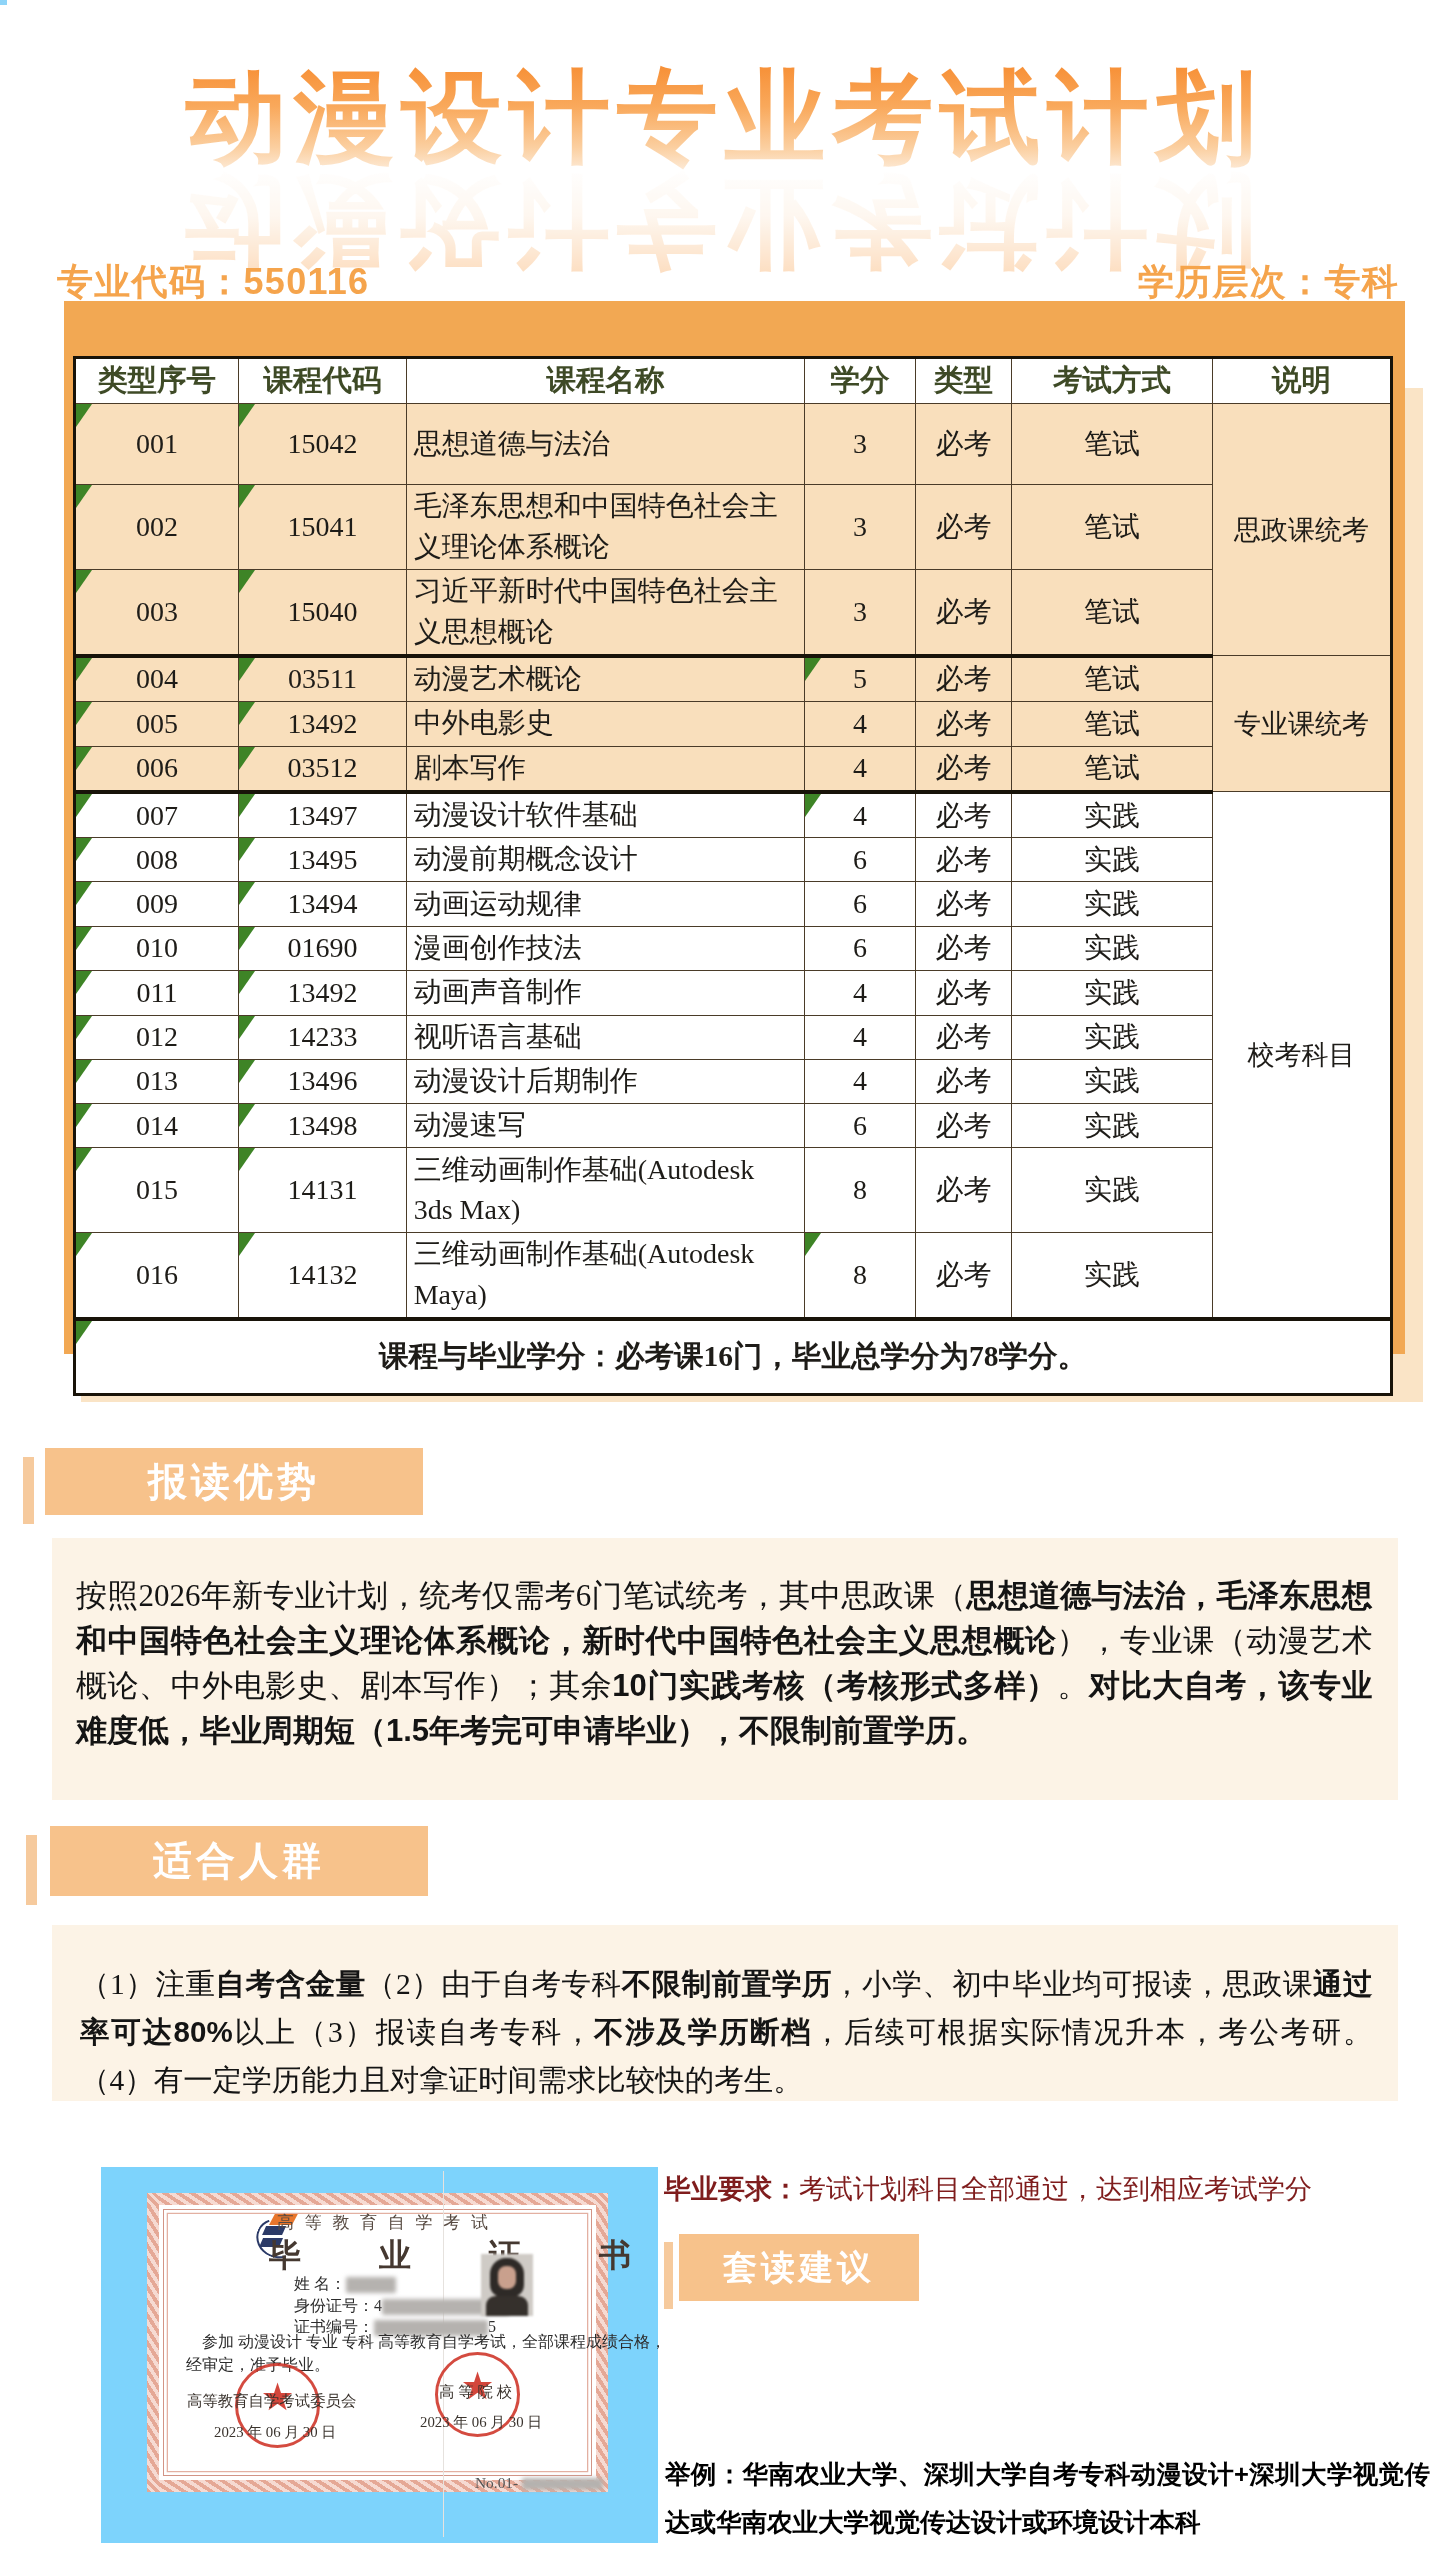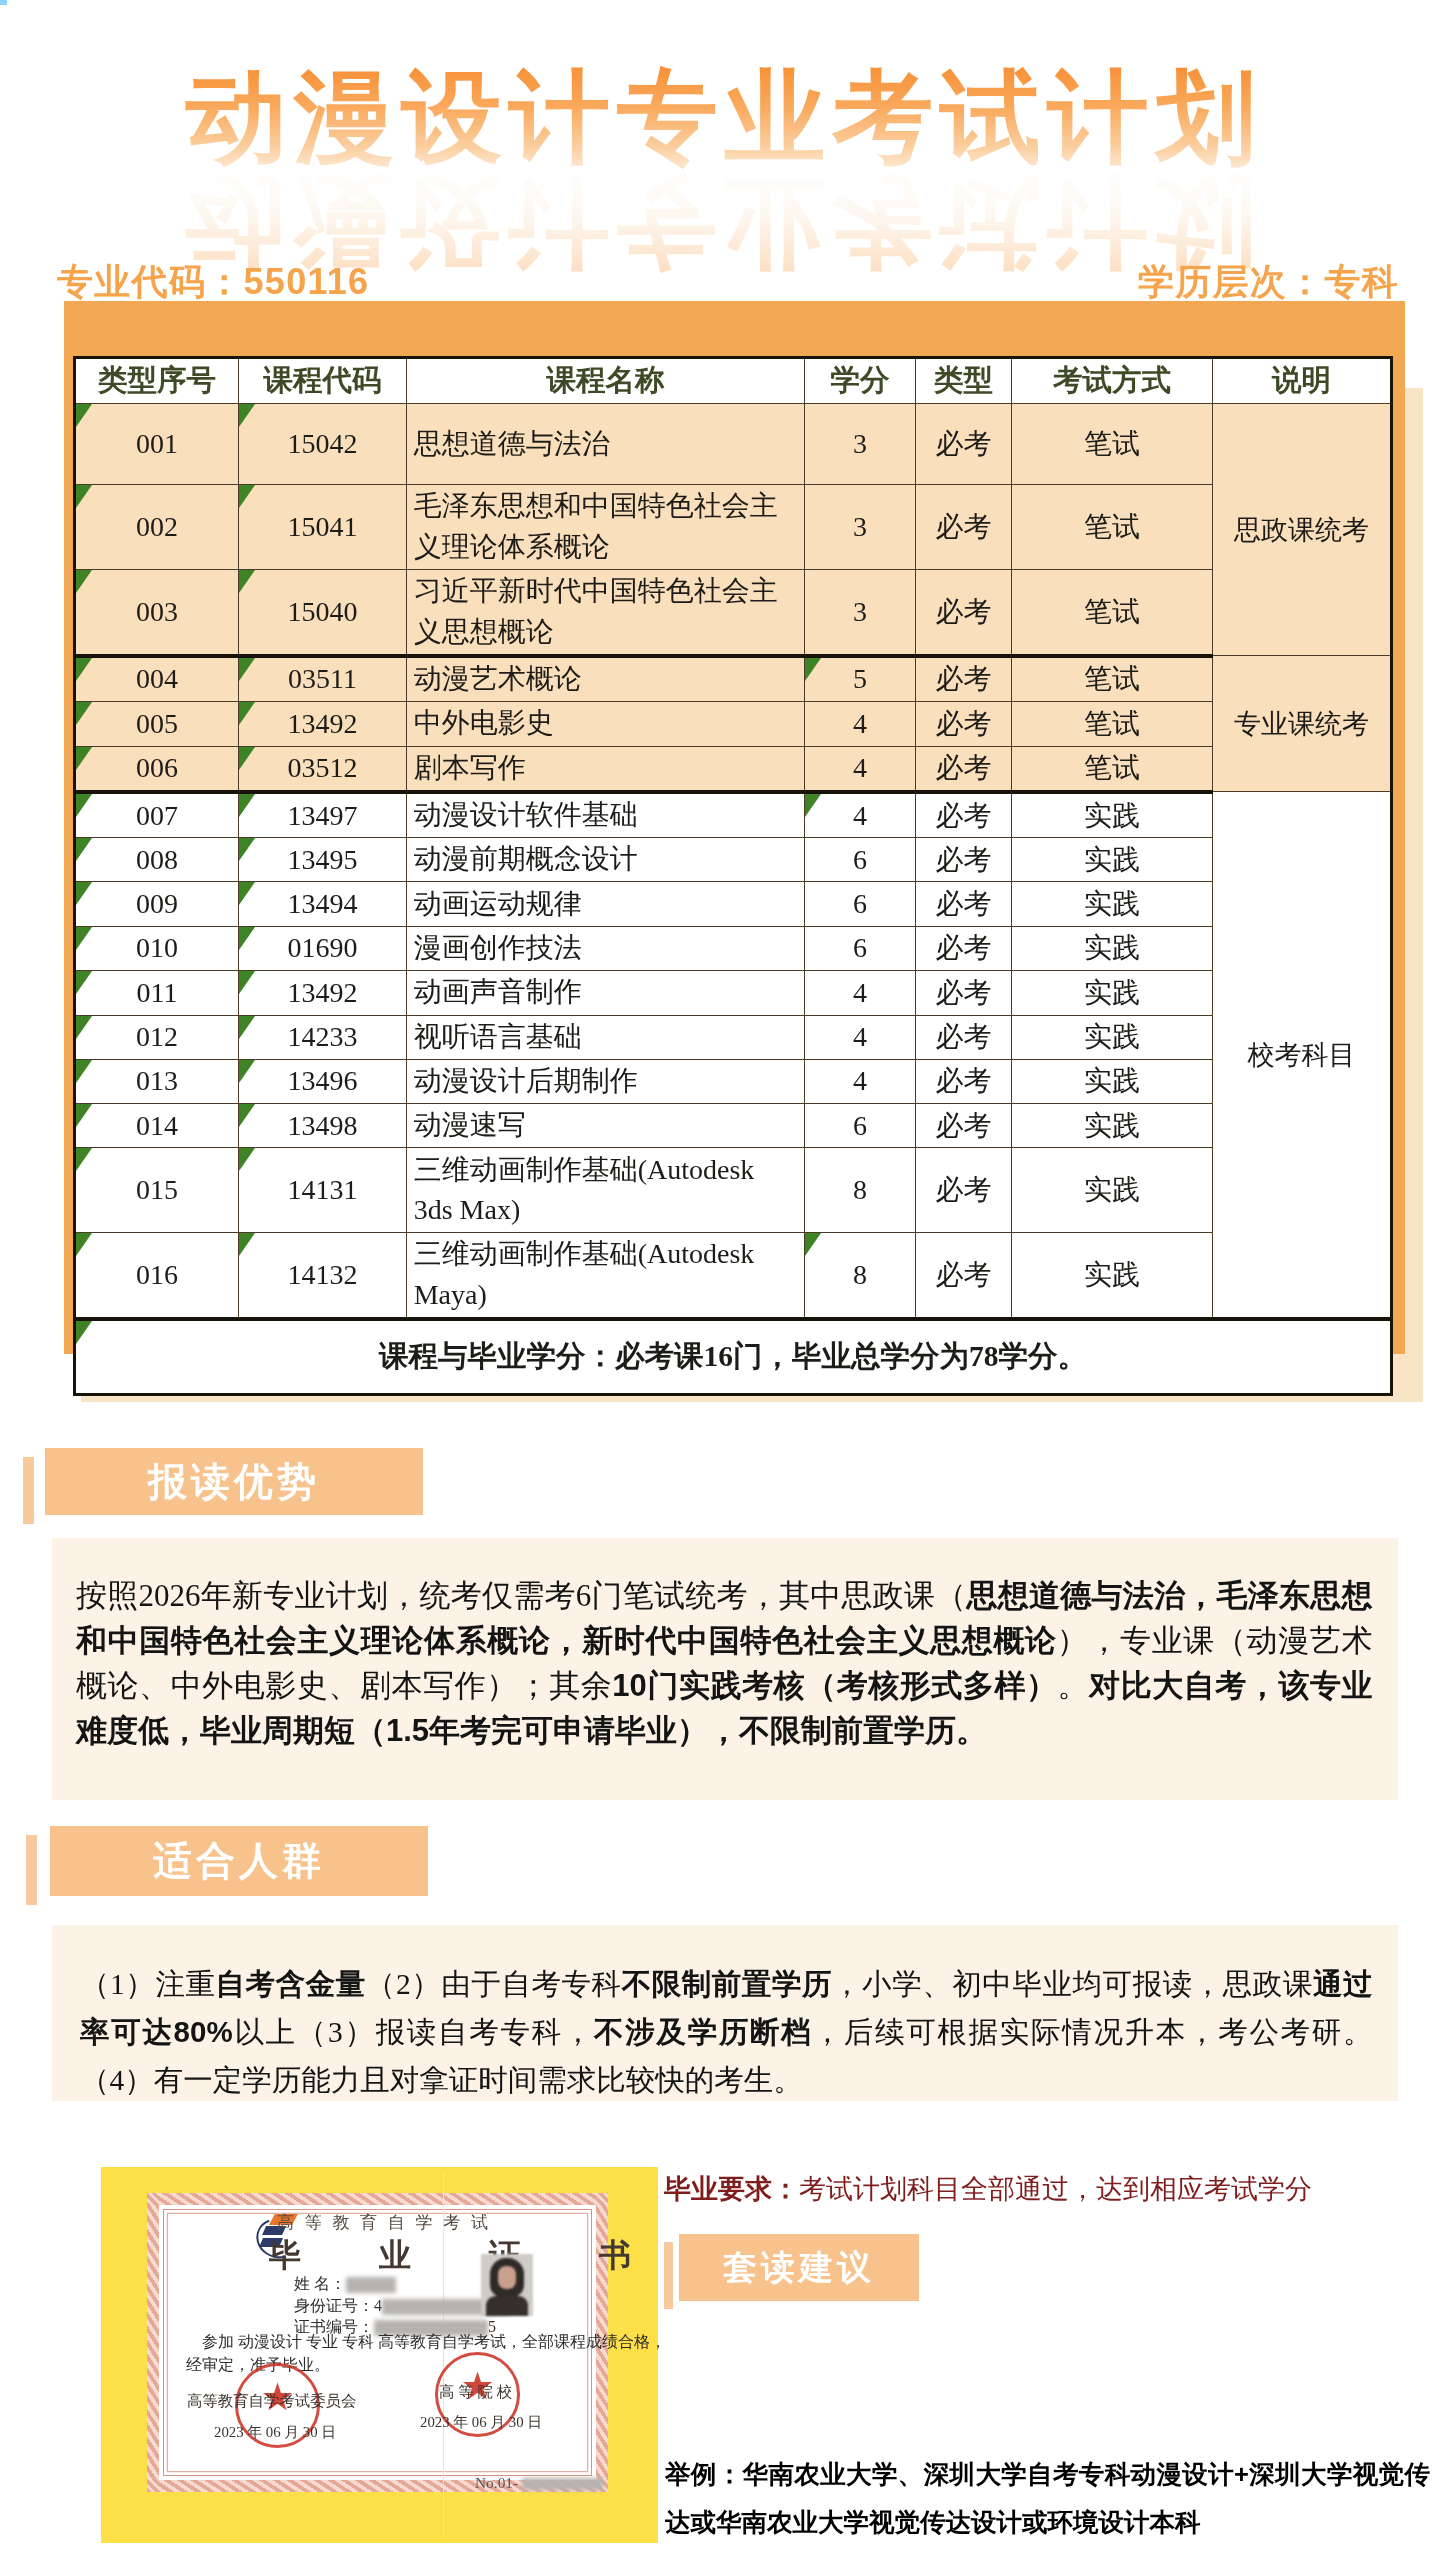--- a/index.html
+++ b/index.html
@@ -68,21 +68,21 @@
   .grad-line{left:664px;top:2171px;width:765px;font-size:27px;color:#7f1d1d;}
   .grad-line .b{font-family:"Liberation Sans","DejaVu Sans",sans-serif;font-weight:bold;}
   .combo-bar{left:664px;top:2242px;width:9.4px;height:67px;background:#F6CA9D;}
   .combo-box{left:679px;top:2234px;width:240px;height:67px;}
   .combo-box .banner-text{font-size:34px;line-height:67px;}
   .combo-para{left:665px;top:2308px;width:758px;font-size:25.5px;line-height:51px;color:#222;text-align:justify;}
   .combo-example{left:665px;top:2450px;width:765px;font-size:25.5px;line-height:48px;color:#000;
      font-family:"Liberation Sans","DejaVu Sans",sans-serif;font-weight:bold;text-align:justify;}
 
   
-  .certificate{left:101px;top:2167px;width:557px;height:376px;background:#fde047;}
+  .certificate{left:101px;top:2167px;width:557px;height:376px;background:#7dd3fc;}
   .lace{position:absolute;left:46px;top:25.5px;width:437px;height:275px;
      border:12px solid transparent;
      border-image:repeating-linear-gradient(45deg,#E5A896 0 4.7px,#F6DAD2 4.7px 9.4px) 18;
      background:#fff;}
   .lace-inner{position:absolute;left:4px;top:4px;right:4px;bottom:4px;
      border:1.3px solid #D29486;box-shadow:inset 0 0 0 2.7px #fff,inset 0 0 0 4px #E3B0A2;}
   .fold{position:absolute;left:342px;top:4px;width:1.3px;height:366px;background:#e6e2de;}
   .cert-header{position:absolute;left:176px;top:44px;width:309px;font-size:17px;letter-spacing:10.7px;
      color:#574a41;white-space:nowrap;}
   .cert-title{position:absolute;left:168px;top:67px;width:315px;font-size:32px;letter-spacing:35px;

